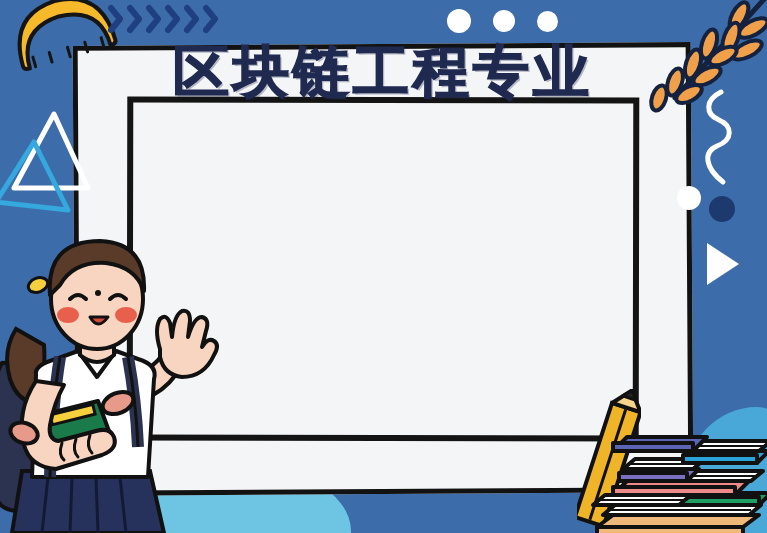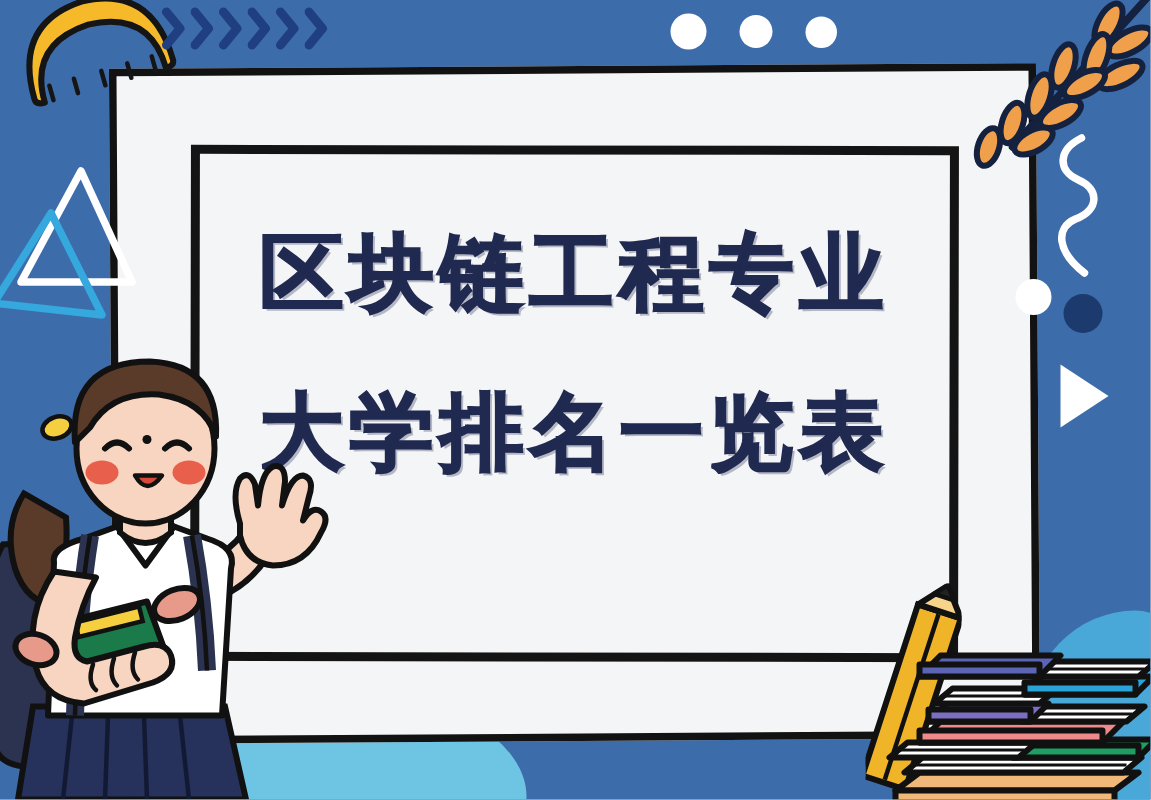--- a/index.html
+++ b/index.html
@@ -32,22 +32,22 @@
   }
   .board-inner{
     position:absolute;left:48px;top:48px;right:48px;bottom:48px;
     border:6px solid #141414;box-sizing:border-box;
     transform:rotate(0.45deg);
   }
 
   
   .headline{
     position:absolute;left:74px;top:44px;width:618px;height:384px;
-    display:flex;flex-direction:column;align-items:center;justify-content:center;
-    gap:40px;pointer-events:none;
+    display:flex;flex-direction:column;align-items:center;
+    gap:12px;pointer-events:none;
   }
   .headline .line{
     color:#20294f;
     font-family:"DejaVu Sans","Liberation Sans",sans-serif;
     font-weight:700;
     font-size:56px;
     letter-spacing:4px;
     line-height:1;
     white-space:nowrap;
     text-shadow:2px 2px 0 rgba(32,41,79,.30);
@@ -113,21 +113,20 @@
 
   <div class="blob-bottom"></div>
   <div class="blob-right"></div>
 
   <div class="board-outer">
     <div class="board-inner"></div>
   </div>
 
   <div class="headline">
     <div class="line line-1">区块链工程专业</div>
-    <div class="line line-2">大学排名一览表</div>
   </div>
 
   <svg class="protractor" viewBox="0 0 108 72">
     <path d="M6 62 Q6 10 54 8 Q102 10 102 62 Q102 66 96 66 Q96 26 54 24 Q12 26 12 66 Q6 66 6 62 Z" fill="#f5b92a" stroke="#151515" stroke-width="4" stroke-linejoin="round"></path>
     <g stroke="#151515" stroke-width="3" stroke-linecap="round">
       <line x1="18" y1="66" x2="18" y2="56"></line>
       <line x1="35" y1="66" x2="35" y2="56"></line>
       <line x1="54" y1="66" x2="54" y2="56"></line>
       <line x1="72" y1="66" x2="72" y2="56"></line>
       <line x1="89" y1="66" x2="89" y2="56"></line>

